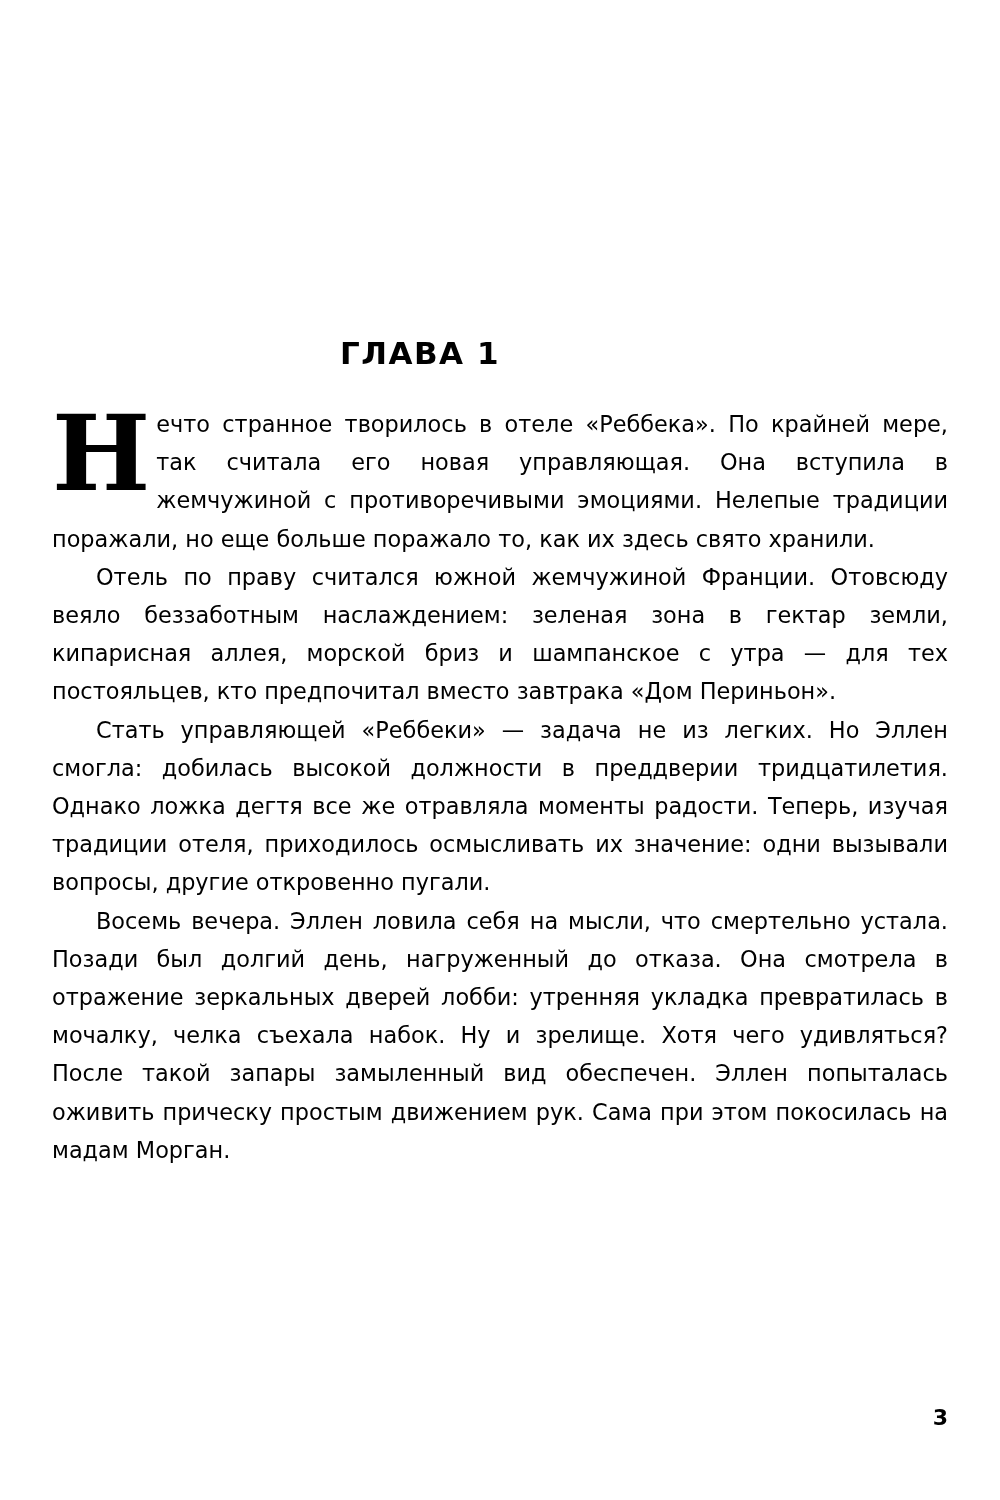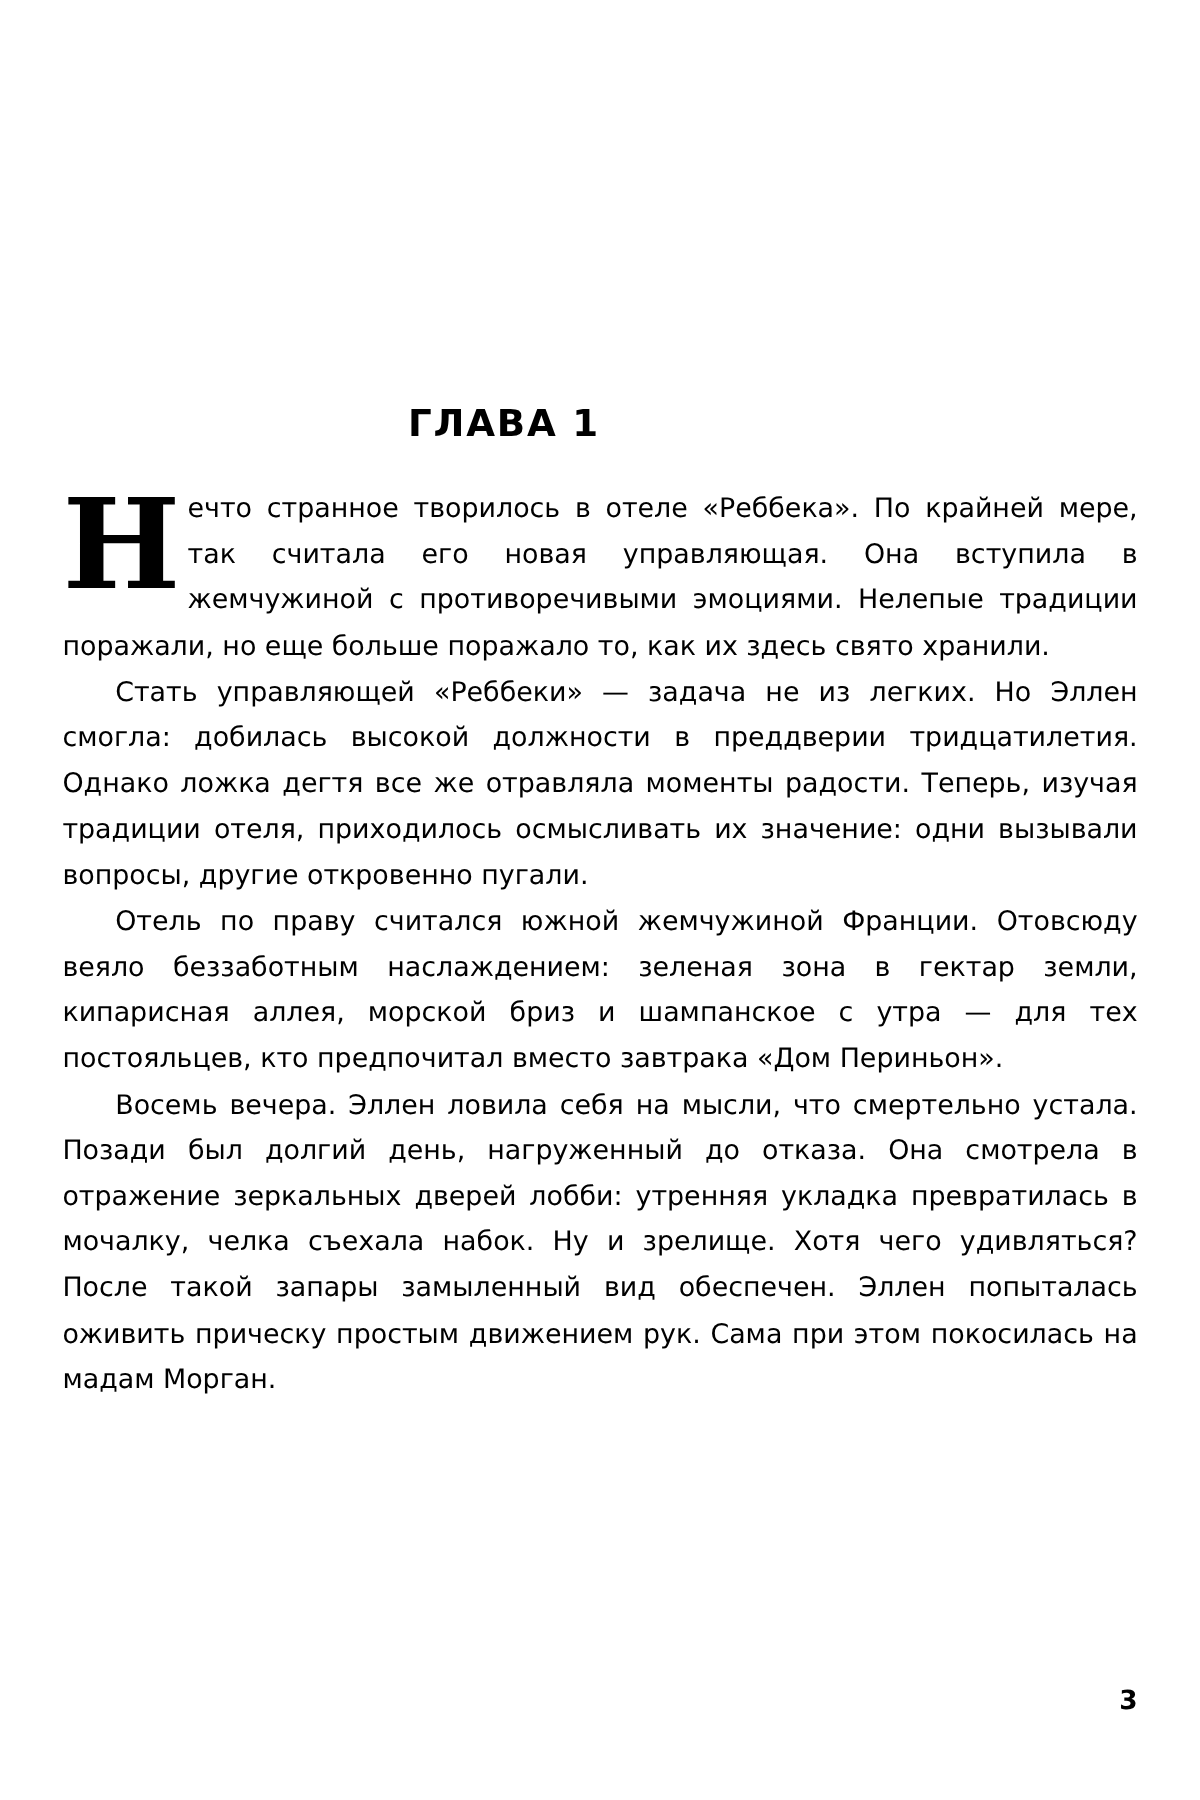--- a/index.html
+++ b/index.html
@@ -92,23 +92,23 @@
 <body>
 
 <div class="page">
 
   <div class="chapter-title">ГЛАВА 1</div>
 
   <div class="text-block">
 
     <p class="para first-para"><span class="dropcap">Н</span><span>ечто странное творилось в отеле «Реббека». По крайней мере, так считала его новая управляющая. Она вступила в жемчужиной с противоречивыми эмоциями. Нелепые традиции поражали, но еще больше поражало то, как их здесь свято хранили.</span></p>
 
+    <p class="para"><span>Отель по праву считался южной жемчужиной Франции. Отовсюду веяло беззаботным наслаждением: зеленая зона в гектар земли, кипарисная аллея, морской бриз и шампанское с утра — для тех постояльцев, кто предпочитал вместо завтрака «Дом Периньон».</span></p>
+
     <p class="para"><span>Стать управляющей «Реббеки» — задача не из легких. Но Эллен смогла: добилась высокой должности в преддверии тридцатилетия. Однако ложка дегтя все же отравляла моменты радости. Теперь, изучая традиции отеля, приходилось осмысливать их значение: одни вызывали вопросы, другие откровенно пугали.</span></p>
-
-    <p class="para"><span>Отель по праву считался южной жемчужиной Франции. Отовсюду веяло беззаботным наслаждением: зеленая зона в гектар земли, кипарисная аллея, морской бриз и шампанское с утра — для тех постояльцев, кто предпочитал вместо завтрака «Дом Периньон».</span></p>
 
     <p class="para"><span>Восемь вечера. Эллен ловила себя на мысли, что смертельно устала. Позади был долгий день, нагруженный до отказа. Она смотрела в отражение зеркальных дверей лобби: утренняя укладка превратилась в мочалку, челка съехала набок. Ну и зрелище. Хотя чего удивляться? После такой запары замыленный вид обеспечен. Эллен попыталась оживить прическу простым движением рук. Сама при этом покосилась на мадам Морган.</span></p>
 
   </div>
 
   <div class="page-number">3</div>
 
 </div>
 
 </body></html>

